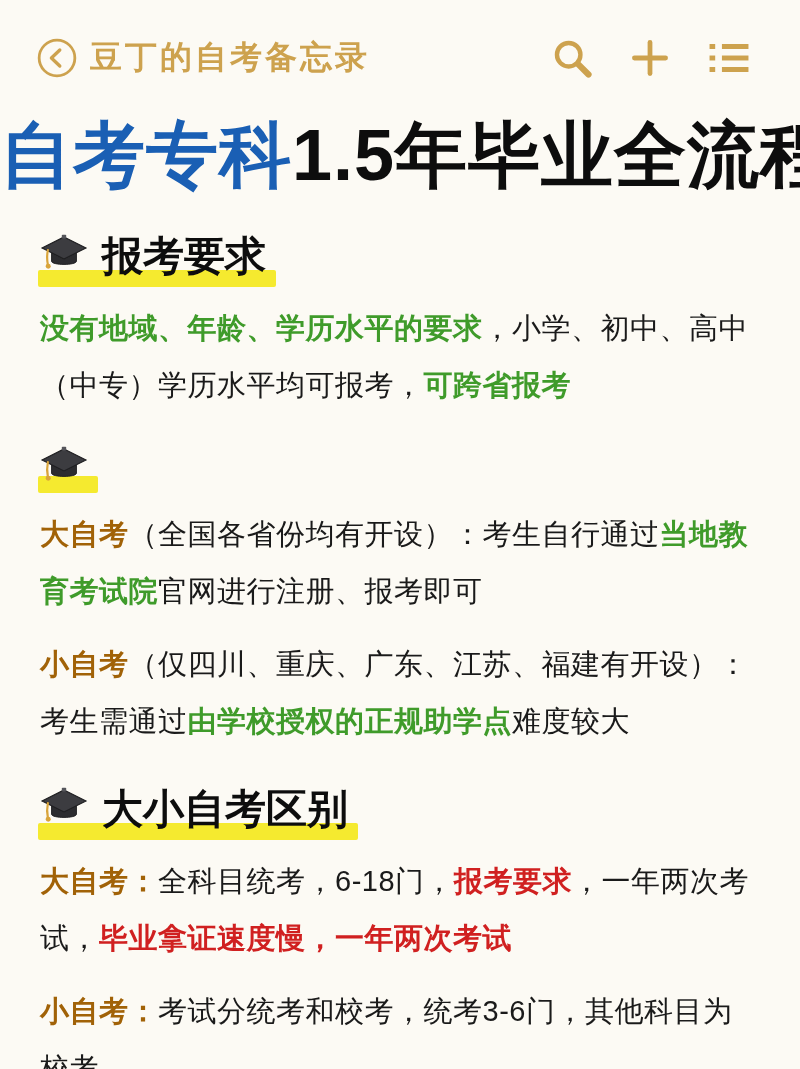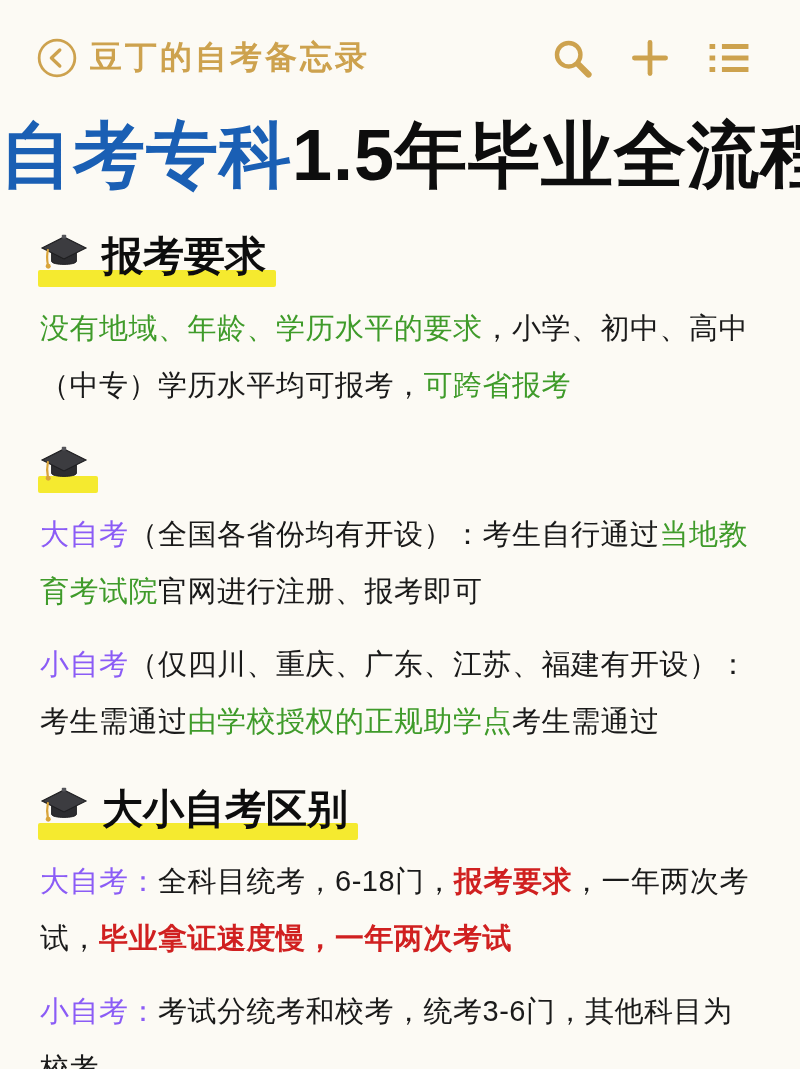--- a/index.html
+++ b/index.html
@@ -52,22 +52,22 @@
     content:"";position:absolute;z-index:-1;
     left:-2px;right:-10px;bottom:-3px;height:17px;
     background:var(--yellow);border-radius:2px;
   }
   .cap-icon{width:48px;height:44px;flex:0 0 auto;}
   .section-body p{
     font-size:29px;line-height:57px;margin-top:16px;margin-bottom:14px;
     color:var(--ink);letter-spacing:0.5px;
   }
   .seg-normal{color:var(--ink);}
-  .seg-bold{color:#8b5cf6;font-weight:normal;}
-  .seg-green{color:var(--green);font-weight:normal;}
+  .seg-bold{color:#a16207;font-weight:bold;}
+  .seg-green{color:var(--green);font-weight:bold;}
   .seg-red{color:var(--red);font-weight:bold;}
 </style>
 </head>
 <body>
 
 <header class="topbar">
   <div class="topbar-left">
     <button class="icon-btn" aria-label="back">
       <span>
         <svg width="42" height="42" viewBox="0 0 24 24" fill="none" stroke="currentColor" stroke-width="1.6">
@@ -134,21 +134,21 @@
       <svg class="cap-icon" viewBox="0 0 64 60">
         <polygon points="32,4 62,19 32,34 2,19" fill="#3c3c40" stroke="#1d1d1f" stroke-width="1.5"></polygon>
         <path d="M15 26 v11 c0 6 34 6 34 0 v-11 l-17 8.5 z" fill="#2c2c2f" stroke="#1d1d1f" stroke-width="1.2"></path>
         <rect x="29" y="1" width="6" height="5" rx="1" fill="#55555a"></rect>
         <path d="M10 22 q-2 10 0 20" fill="none" stroke="#d9a43a" stroke-width="3" stroke-linecap="round"></path>
         <circle cx="10.5" cy="44" r="3.4" fill="#d9a43a"></circle>
       </svg>
     </h2>
     <div class="section-body">
         <p><span class="seg-bold">大自考</span><span class="seg-normal">（全国各省份均有开设）：考生自行通过</span><span class="seg-green">当地教育考试院</span><span class="seg-normal">官网进行注册、报考即可</span></p>
-        <p><span class="seg-bold">小自考</span><span class="seg-normal">（仅四川、重庆、广东、江苏、福建有开设）：考生需通过</span><span class="seg-green">由学校授权的正规助学点</span><span class="seg-normal">考生需通过</span></p>
+        <p><span class="seg-bold">小自考</span><span class="seg-normal">（仅四川、重庆、广东、江苏、福建有开设）：考生需通过</span><span class="seg-green">由学校授权的正规助学点</span><span class="seg-normal">难度较大</span></p>
       </div>
   </section>
 
   <section class="section">
     <h2 class="section-heading">
       <svg class="cap-icon" viewBox="0 0 64 60">
         <polygon points="32,4 62,19 32,34 2,19" fill="#3c3c40" stroke="#1d1d1f" stroke-width="1.5"></polygon>
         <path d="M15 26 v11 c0 6 34 6 34 0 v-11 l-17 8.5 z" fill="#2c2c2f" stroke="#1d1d1f" stroke-width="1.2"></path>
         <rect x="29" y="1" width="6" height="5" rx="1" fill="#55555a"></rect>
         <path d="M10 22 q-2 10 0 20" fill="none" stroke="#d9a43a" stroke-width="3" stroke-linecap="round"></path>

